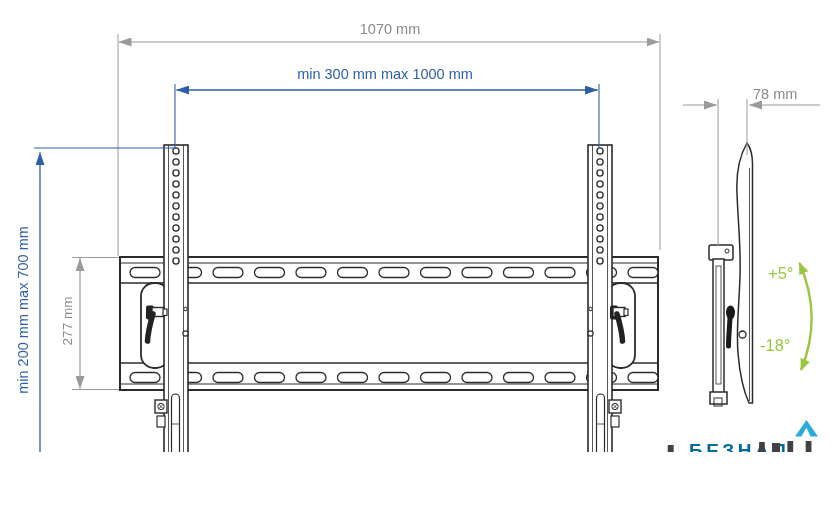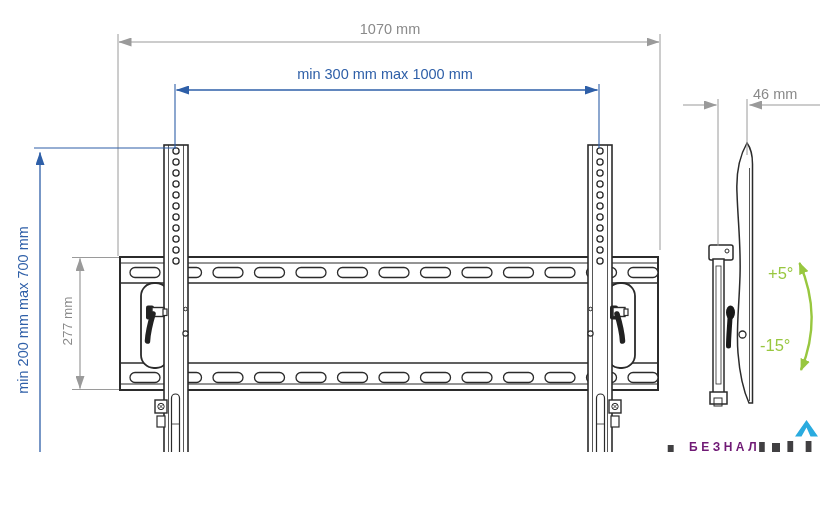--- a/index.html
+++ b/index.html
@@ -13,21 +13,21 @@
   .dim-blue{color:#2e5fa8;font-size:14.5px;}
   .rot{transform:rotate(-90deg);transform-origin:center center;text-align:center;}
   .tilt{color:#98c73f;font-size:16.5px;}
   #dim-1070{left:320px;top:21px;width:140px;text-align:center;}
   #dim-vesa-w{left:250px;top:66px;width:270px;text-align:center;}
   #dim-vesa-h{left:-125px;top:300px;width:300px;height:20px;}
   #dim-277{left:29px;top:312px;width:80px;height:18px;font-size:13.5px;}
   #dim-65{left:753px;top:86px;}
   #tilt-up{left:768px;top:264px;}
   #tilt-down{left:760px;top:336px;}
-  #logo-tagline{left:689px;top:440px;color:#701a75;font-size:12px;font-weight:bold;letter-spacing:3.5px;}
+  #logo-tagline{left:689px;top:440px;color:#0369a1;font-size:19px;font-weight:bold;letter-spacing:3.5px;}
   #logo-word{left:665px;top:434px;color:#414042;font-size:72px;font-weight:bold;line-height:1;
              letter-spacing:-1px;transform:scaleX(0.57);transform-origin:left top;}
   #logo-bar{position:absolute;left:772px;top:443px;width:8px;height:52px;background:#414042;}
   #logo-u{left:785px;top:435px;color:#414042;font-size:40px;font-weight:bold;line-height:1;}
   #logo-p{left:787px;top:462px;color:#414042;font-size:40px;font-weight:bold;line-height:1;}
 </style>
 </head>
 <body>
 
 <div id="canvas">
@@ -206,25 +206,25 @@
   </svg>
 
   <div id="dim-1070" class="label dim-gray">1070 mm</div>
 
   <div id="dim-vesa-w" class="label dim-blue">min 300 mm max 1000 mm</div>
 
   <div id="dim-vesa-h" class="label dim-blue rot">min 200 mm max 700 mm</div>
 
   <div id="dim-277" class="label dim-gray rot">277 mm</div>
 
-  <div id="dim-65" class="label dim-gray">46 mm</div>
+  <div id="dim-65" class="label dim-gray">78 mm</div>
 
   <div id="tilt-up" class="label tilt">+5°</div>
 
-  <div id="tilt-down" class="label tilt">-15°</div>
+  <div id="tilt-down" class="label tilt">-18°</div>
 
   <div>
     <div id="logo-tagline" class="label">БЕЗНАЛ</div>
     <div id="logo-word" class="label">Level</div>
     <div id="logo-bar"></div>
     <div id="logo-u" class="label">U</div>
     <div id="logo-p" class="label">P</div>
   </div>
 
 </div>

